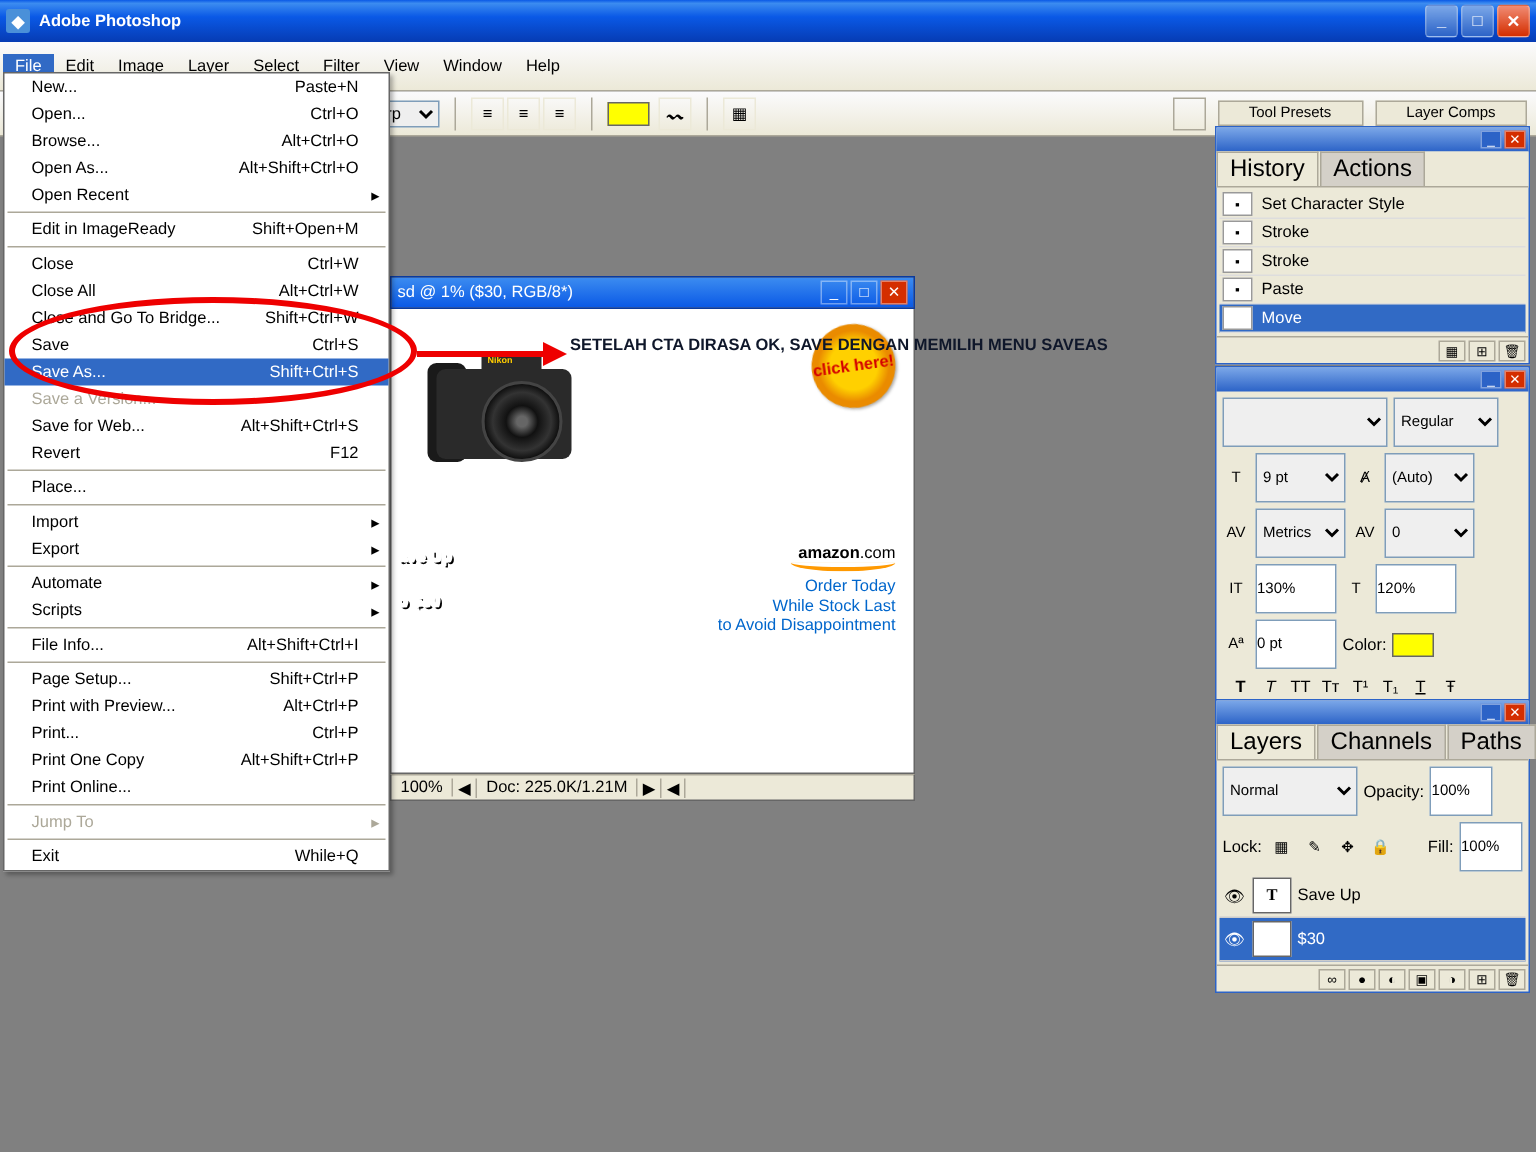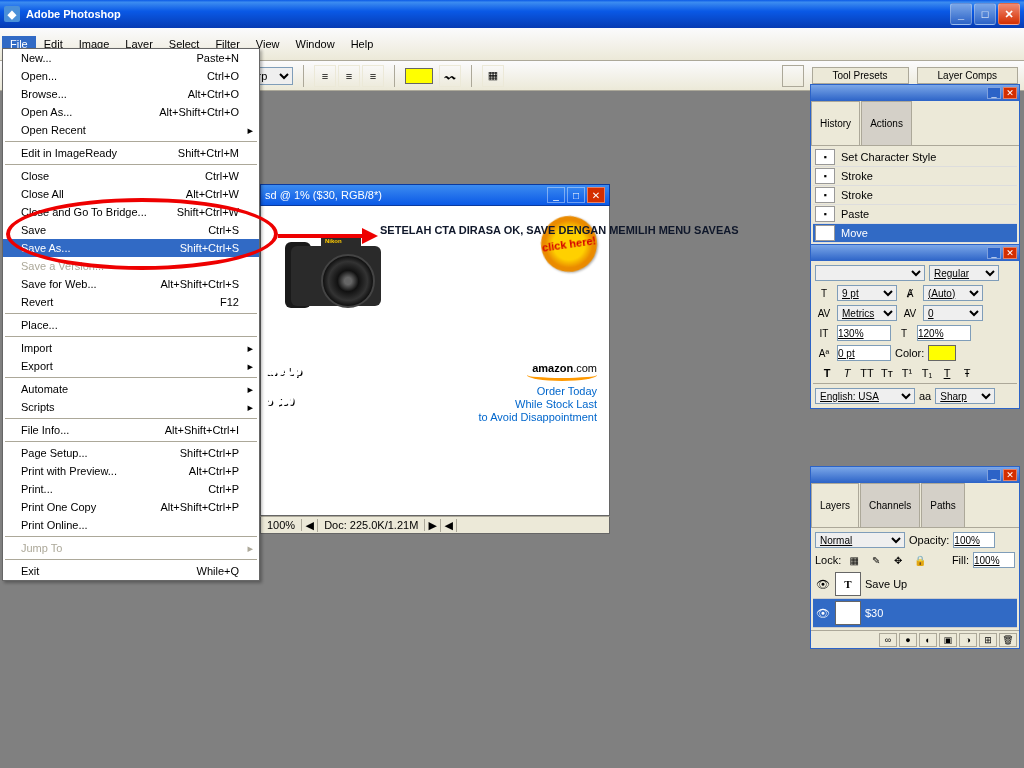--- a/index.html
+++ b/index.html
@@ -68,31 +68,31 @@
 .anno-arrow svg{overflow:visible;}
 .anno-text{position:absolute;left:380px;top:216px;color:#0f172a;font-weight:bold;font-size:19px;font-family:Arial;line-height:1.25;z-index:60;}
 
 
 .panel{position:absolute;background:#ece9d8;border:1px solid #2c63c7;}
 .panel-hdr{height:16px;background:linear-gradient(#7ba7e8,#2c63c7);display:flex;justify-content:flex-end;align-items:center;padding:0 2px;gap:2px;}
 .panel-hdr .pb{width:14px;height:12px;border:1px solid #fff6;font-size:9px;display:flex;align-items:center;justify-content:center;color:#fff;}
 .panel-hdr .pb.close{background:#d42e00;}
 .panel-hdr .pb.min{background:#2c63c7;}
 .panel-tabs{display:flex;background:#ece9d8;border-bottom:1px solid #aca899;}
-.panel-tabs .pt{padding:16px 8px;font-size:10px;background:#d4d0c8;border:1px solid #aca899;border-bottom:none;margin-right:1px;}
+.panel-tabs .pt{padding:2px 8px;font-size:16px;background:#d4d0c8;border:1px solid #aca899;border-bottom:none;margin-right:1px;}
 .panel-tabs .pt.active{background:#ece9d8;}
 .panel-body{padding:2px;}
 .hist-row{display:flex;align-items:center;padding:1px 2px;border-bottom:1px solid #ddd;font-size:10px;}
 .hist-row.sel{background:#316ac5;color:#fff;}
 .hist-row .ic{width:20px;height:16px;border:1px solid #999;margin-right:6px;background:#fff;display:flex;align-items:center;justify-content:center;font-size:9px;}
 .panel-foot{height:18px;border-top:1px solid #aca899;display:flex;justify-content:flex-end;align-items:center;padding:0 2px;gap:2px;}
 .panel-foot .fb{width:18px;height:14px;border:1px solid #aca899;font-size:9px;display:flex;align-items:center;justify-content:center;}
 
 .char-row{display:flex;align-items:center;gap:4px;padding:2px;}
-.char-row select,.char-row input{font-size:10px;border:1px solid #7f9db9;height:16px;text-decoration:underline;}
+.char-row select,.char-row input{font-size:10px;border:1px solid #7f9db9;height:33px;}
 .char-row .lbl{width:18px;height:16px;display:flex;align-items:center;justify-content:center;font-size:10px;border:1px solid #ece9d8;}
 .tbtns{display:flex;gap:4px;padding:4px 6px;font-family:'Times New Roman';font-size:14px;}
 .tbtns span{width:16px;text-align:center;cursor:default;}
 
 .layer-row{display:flex;align-items:center;padding:2px;border-bottom:1px solid #ccc;gap:4px;font-size:10px;}
 .layer-row.sel{background:#316ac5;color:#fff;}
 .layer-row .eye{width:16px;text-align:center;}
 .layer-row .thumb{width:26px;height:24px;background:#fff;border:1px solid #666;display:flex;align-items:center;justify-content:center;font-weight:bold;font-family:serif;}
 </style>
 </head>
@@ -161,21 +161,21 @@
     <div class="row">
       <span>Open As...</span>
       <span>Alt+Shift+Ctrl+O</span>
     </div>
     <div class="row sub">
       <span>Open Recent</span>
     </div>
     <div class="hr"></div>
     <div class="row">
       <span>Edit in ImageReady</span>
-      <span>Shift+Ctrl+M</span>
+      <span>Shift+Open+M</span>
     </div>
     <div class="hr"></div>
     <div class="row">
       <span>Close</span>
       <span>Ctrl+W</span>
     </div>
     <div class="row">
       <span>Close All</span>
       <span>Alt+Ctrl+W</span>
     </div>

